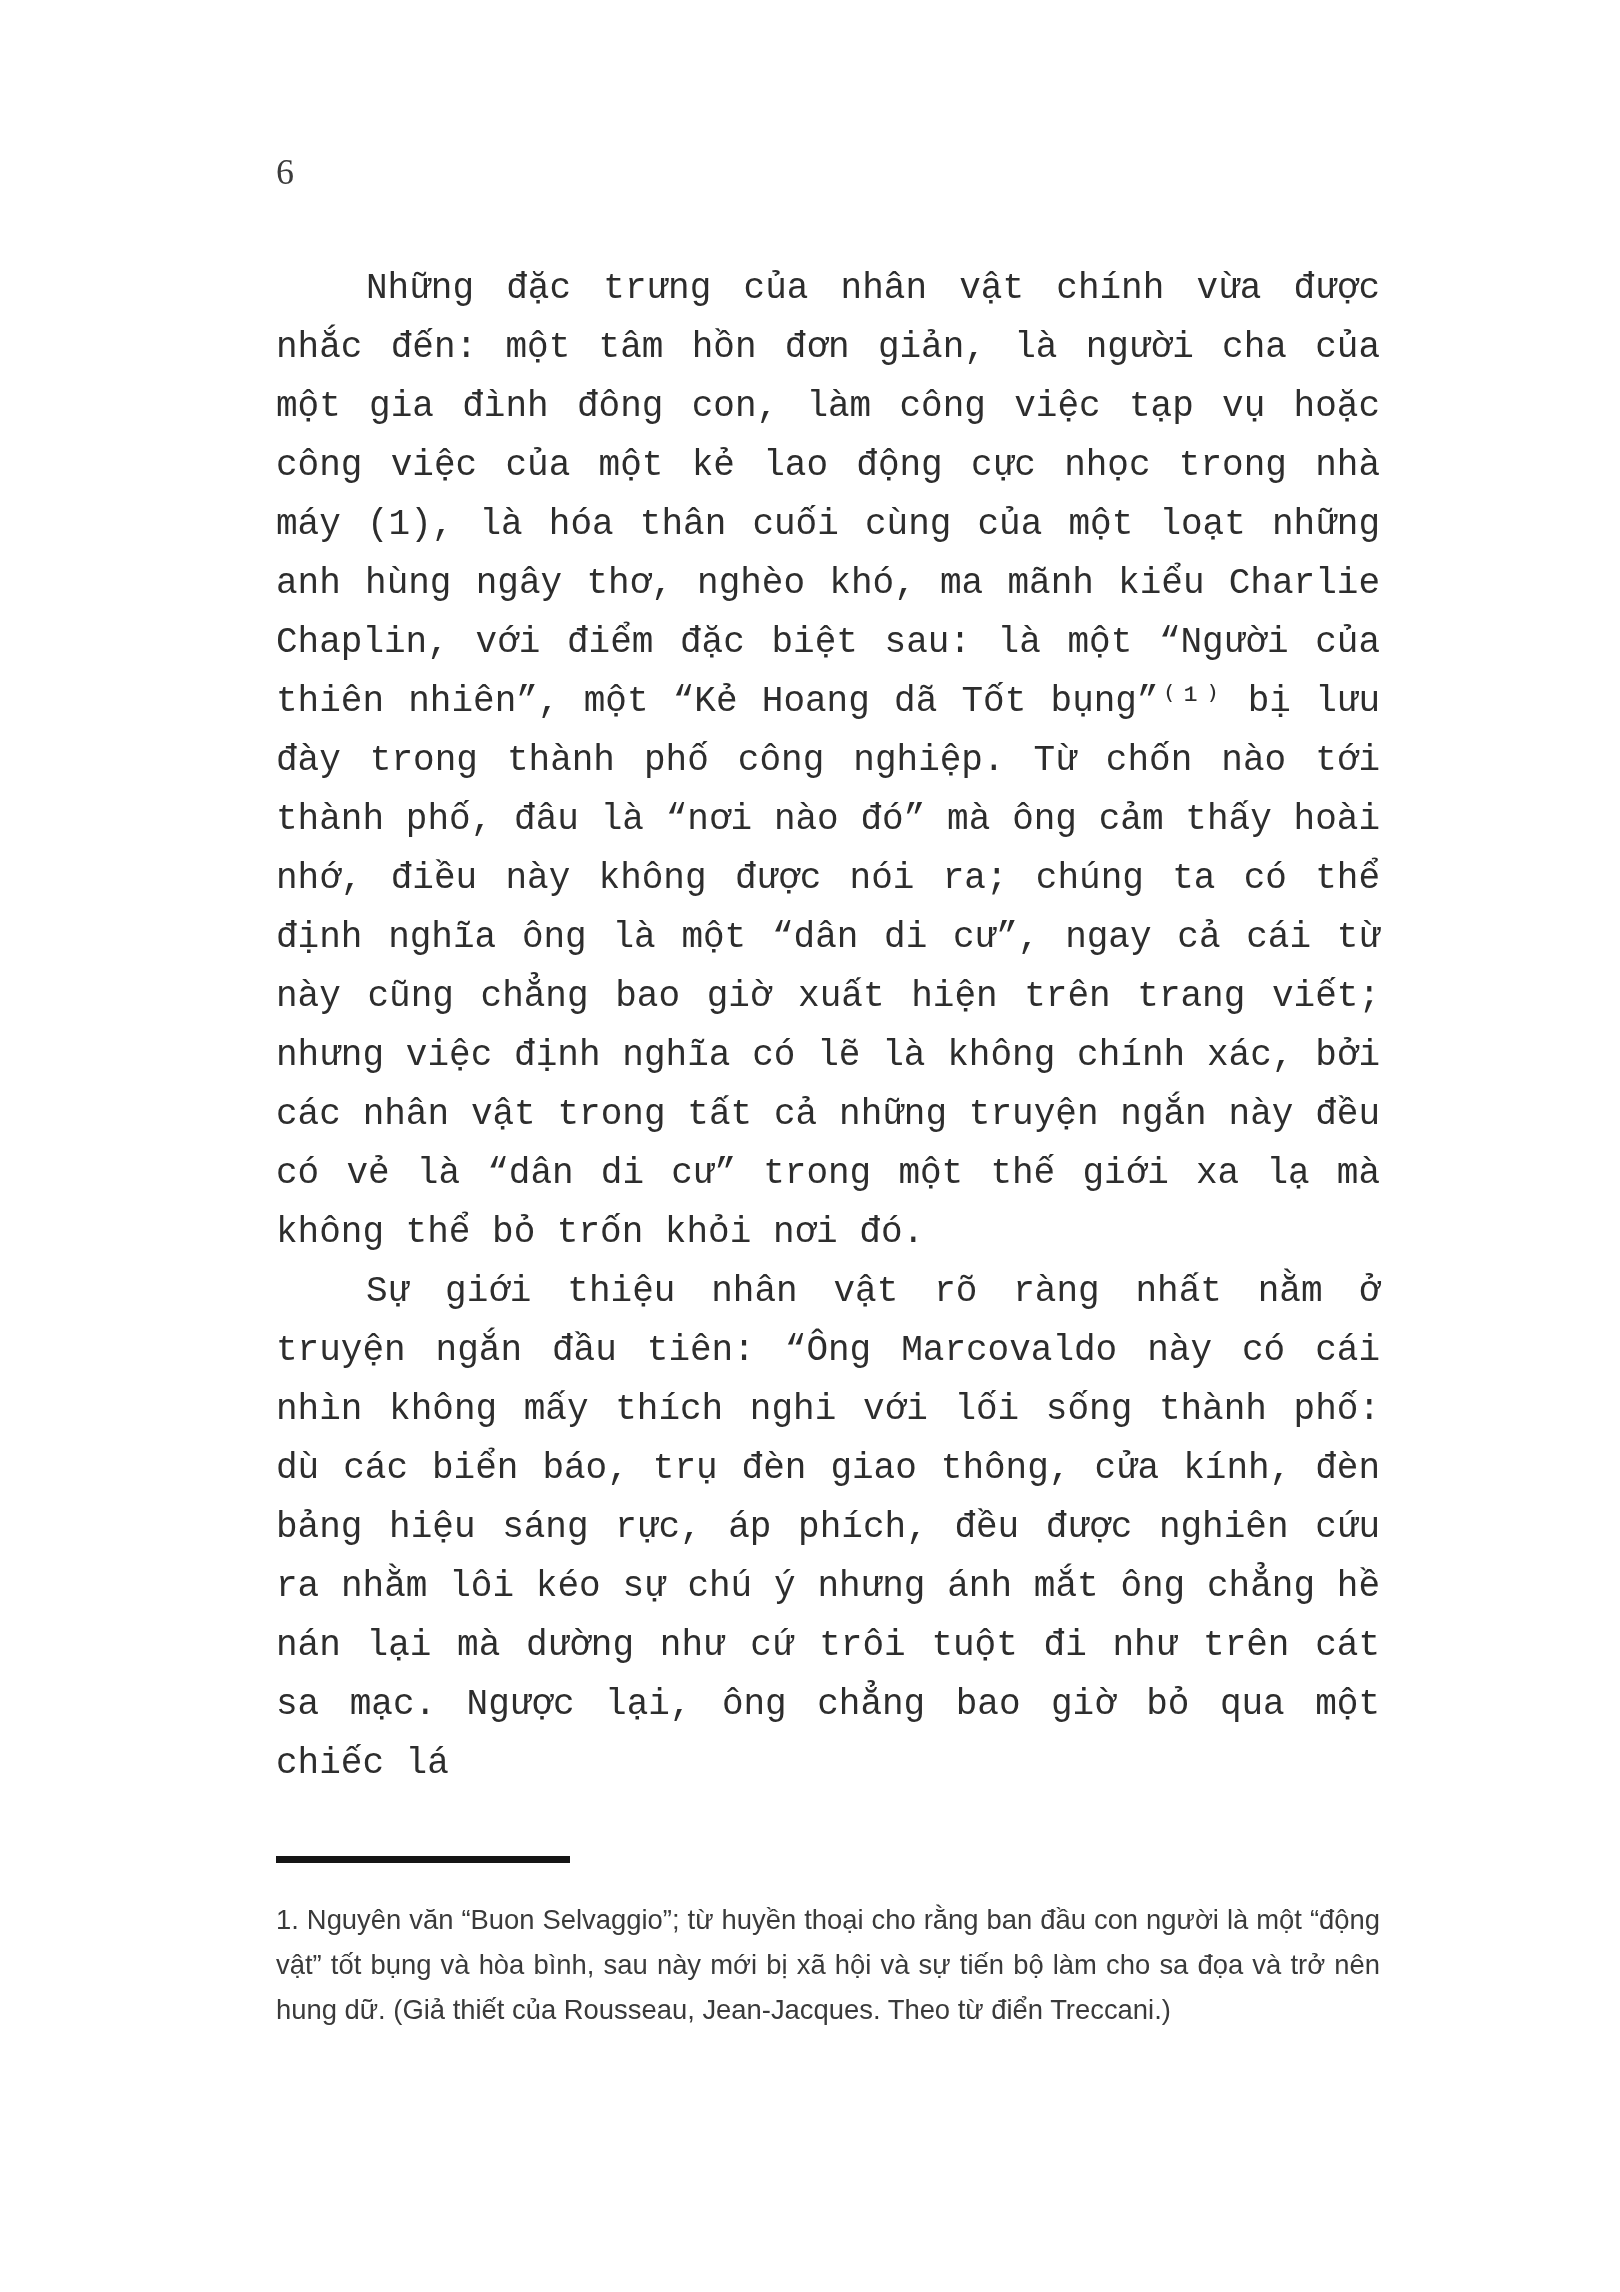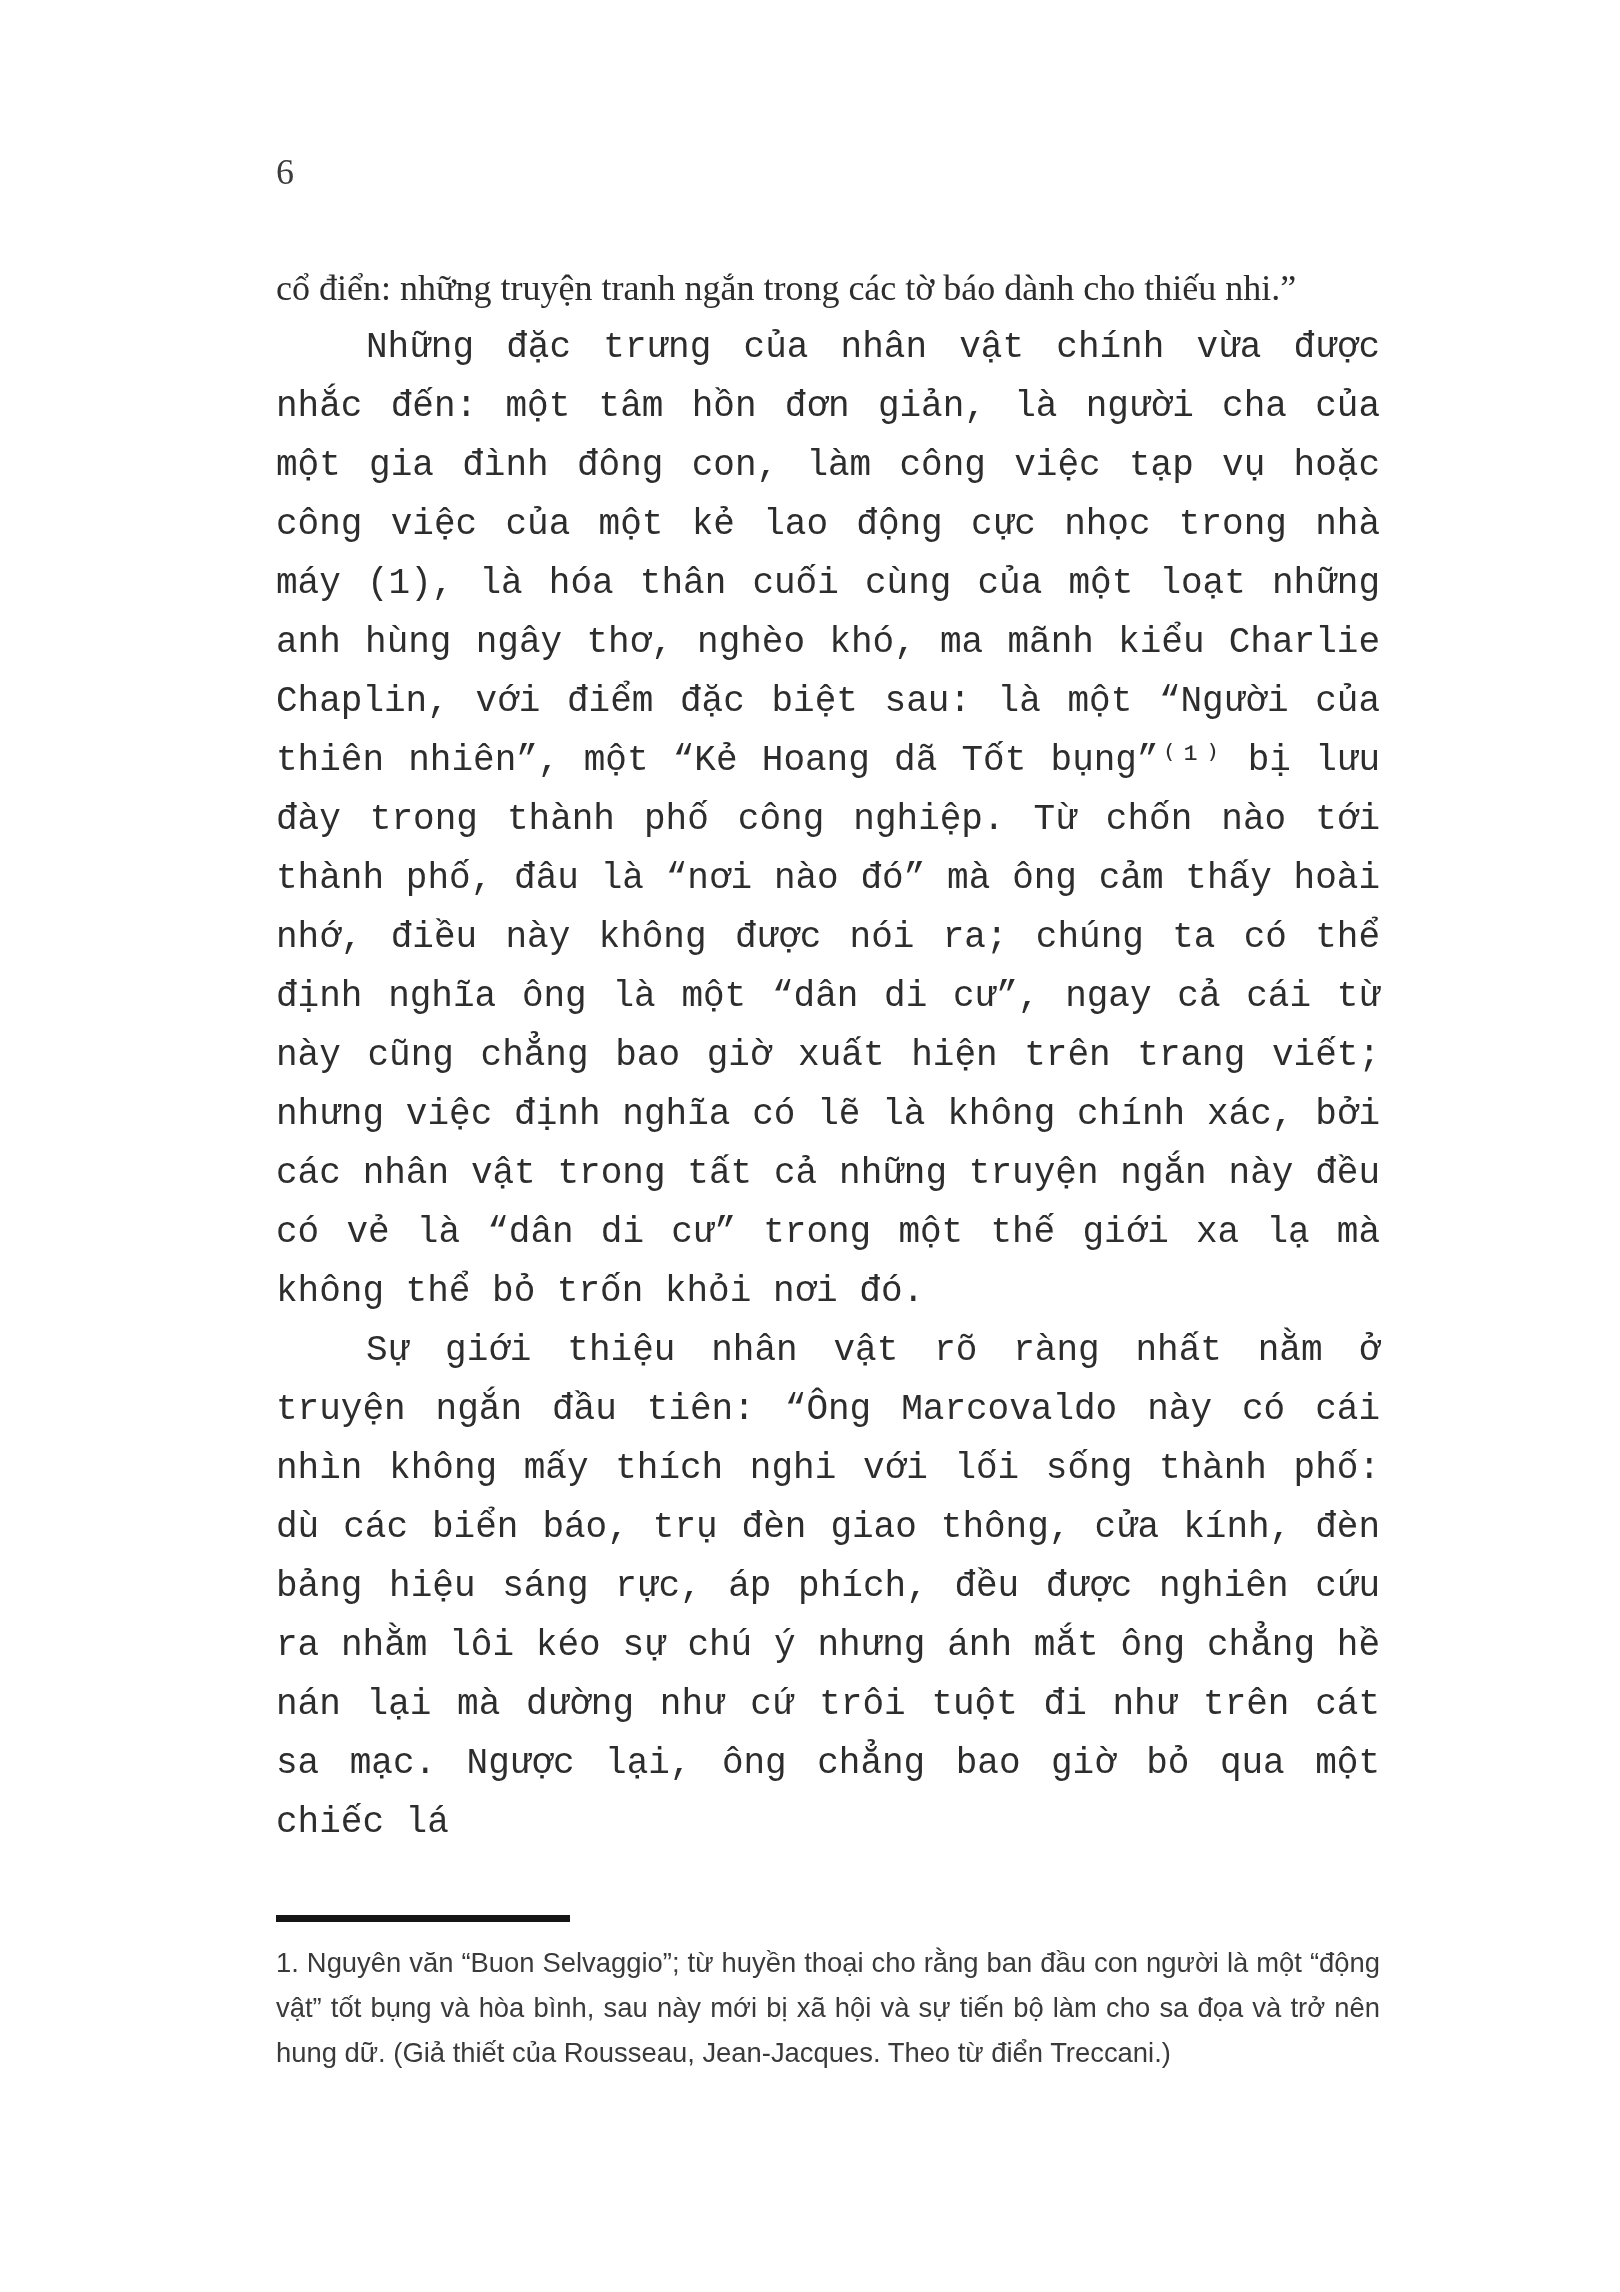--- a/index.html
+++ b/index.html
@@ -57,40 +57,39 @@
     text-indent: 90px;
     font-family: Liberation Mono, monospace;
   }
   .footnote-rule {
     width: 294px;
     height: 6.9px;
     background: var(--rule, #151515);
     margin-top: 63px;
   }
   .footnote {
-    margin-top: 18px;
+    margin-top: 34px;
     font-family: "Liberation Sans", "DejaVu Sans", sans-serif;
     font-size: 27.4px;
     line-height: 45px;
     text-align: justify;
     color: var(--footnote-text, #3a3a3a);
   }
 </style>
 </head>
 <body>
 
 <div class="page">
 
   <header class="page-header">
     <span class="page-number">6</span>
   </header>
 
   <main class="body-text">
 
-  <p class="para">cổ điển: những truyện tranh ngắn trong các tờ báo dành cho thiếu nhi.”</p>
       <p class="para indent">Những đặc trưng của nhân vật chính vừa được nhắc đến: một tâm hồn đơn giản, là người cha của một gia đình đông con, làm công việc tạp vụ hoặc công việc của một kẻ lao động cực nhọc trong nhà máy (1), là hóa thân cuối cùng của một loạt những anh hùng ngây thơ, nghèo khó, ma mãnh kiểu Charlie Chaplin, với điểm đặc biệt sau: là một “Người của thiên nhiên”, một “Kẻ Hoang dã Tốt bụng”⁽¹⁾ bị lưu đày trong thành phố công nghiệp. Từ chốn nào tới thành phố, đâu là “nơi nào đó” mà ông cảm thấy hoài nhớ, điều này không được nói ra; chúng ta có thể định nghĩa ông là một “dân di cư”, ngay cả cái từ này cũng chẳng bao giờ xuất hiện trên trang viết; nhưng việc định nghĩa có lẽ là không chính xác, bởi các nhân vật trong tất cả những truyện ngắn này đều có vẻ là “dân di cư” trong một thế giới xa lạ mà không thể bỏ trốn khỏi nơi đó.</p>
       <p class="para indent">Sự giới thiệu nhân vật rõ ràng nhất nằm ở truyện ngắn đầu tiên: “Ông Marcovaldo này có cái nhìn không mấy thích nghi với lối sống thành phố: dù các biển báo, trụ đèn giao thông, cửa kính, đèn bảng hiệu sáng rực, áp phích, đều được nghiên cứu ra nhằm lôi kéo sự chú ý nhưng ánh mắt ông chẳng hề nán lại mà dường như cứ trôi tuột đi như trên cát sa mạc. Ngược lại, ông chẳng bao giờ bỏ qua một chiếc lá</p>
     </main>
 
   <div class="footnote-rule"></div>
 
   <div class="footnote">1. Nguyên văn “Buon Selvaggio”; từ huyền thoại cho rằng ban đầu con người là một “động vật” tốt bụng và hòa bình, sau này mới bị xã hội và sự tiến bộ làm cho sa đọa và trở nên hung dữ. (Giả thiết của Rousseau, Jean-Jacques. Theo từ điển Treccani.)</div>
 
 </div>
 

